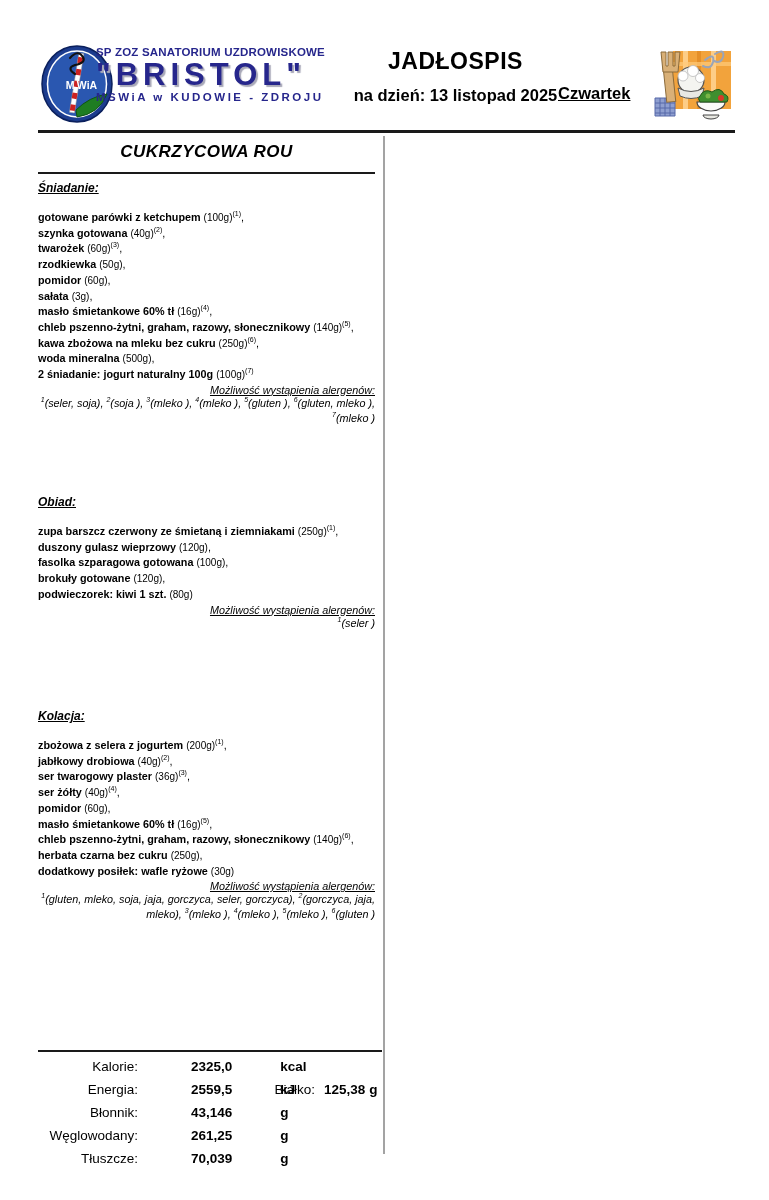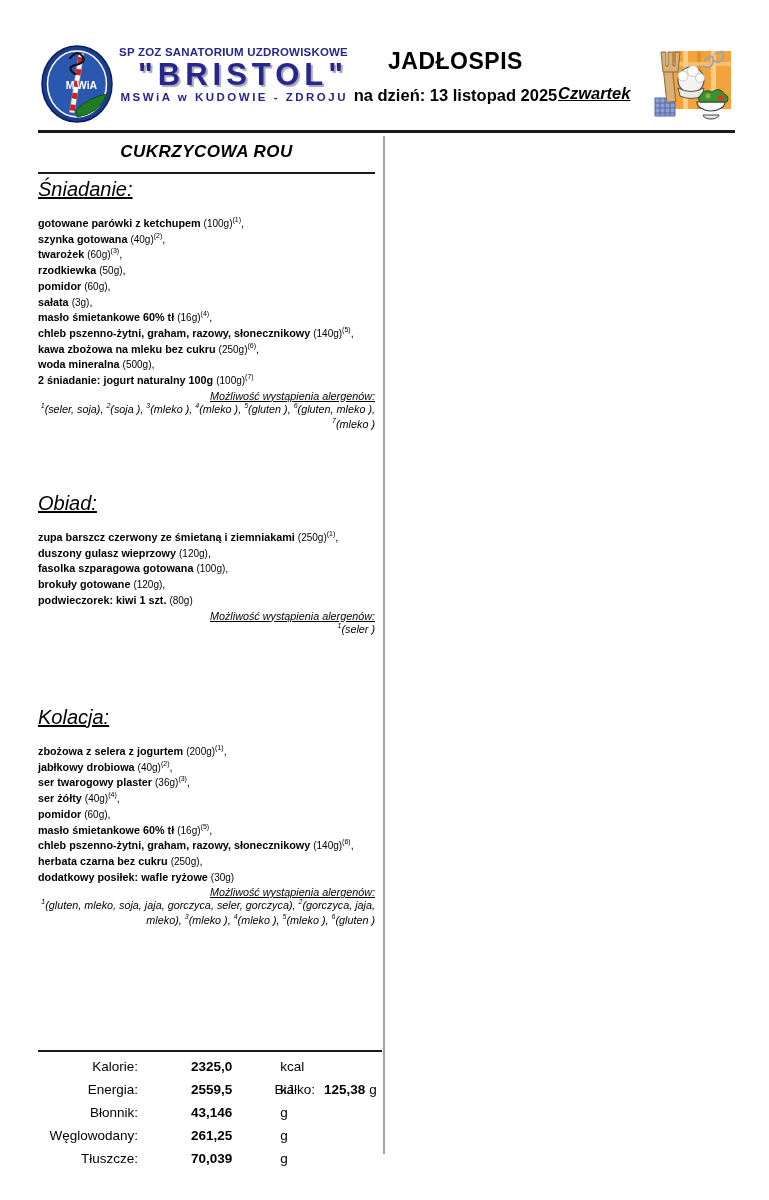--- a/index.html
+++ b/index.html
@@ -2,59 +2,59 @@
 <html><head>
 <meta charset="utf-8">
 <style>
   * { margin:0; padding:0; box-sizing:border-box; }
   html,body { background:#fff; }
   body { font-family:"Liberation Sans","DejaVu Sans",sans-serif; color:#000; }
   .page { position:relative; width:769px; height:1200px; background:#fff; overflow:hidden; }
 
   
   .logo-badge { position:absolute; left:40px; top:44px; }
-  .brand { position:absolute; left:96px; top:46px; width:252px; text-align:right; color:#26268c; }
+  .brand { position:absolute; left:96px; top:46px; width:252px; text-align:left; color:#26268c; }
   .brand-top { font-size:11.5px; font-weight:bold; letter-spacing:.2px; white-space:nowrap; }
   .brand-name { font-size:31px; font-weight:bold; letter-spacing:5px; line-height:1.08;
                 text-shadow:2px 2px 1px #a8a8b8; white-space:nowrap; }
   .brand-bottom { font-size:11.5px; font-weight:bold; letter-spacing:2.5px; white-space:nowrap; }
   .title-block { position:absolute; left:338px; top:48px; width:235px; text-align:center; }
   .doc-title { font-size:23px; font-weight:bold; letter-spacing:.5px; }
   .doc-date { font-size:16.5px; font-weight:bold; margin-top:11px; white-space:nowrap; }
   .weekday { position:absolute; left:558px; top:84px; font-size:16.5px; font-weight:bold;
-             font-style:italic; text-decoration:underline; }
+             text-decoration:underline; }
   .food-icon { position:absolute; left:653px; top:46px; }
 
   .top-rule { position:absolute; left:38px; top:130px; width:697px; height:3px; background:#1a1a1a; }
   .v-divider { position:absolute; left:383px; top:136px; width:2px; height:1018px; background:#a3a3a3; }
 
   
   .diet-title { position:absolute; left:38px; top:134px; width:337px; text-align:center;
                 font-size:17px; font-weight:bold; font-style:italic; letter-spacing:.5px;
                 padding:8px 0 10px; border-bottom:2px solid #1a1a1a; }
   .meal { position:absolute; left:38px; width:337px; }
   #meal-0 { top:178px; } #meal-1 { top:492px; } #meal-2 { top:706px; }
-  .meal-heading { display:inline-block; font-size:20px; font-weight:normal; font-style:italic;
+  .meal-heading { display:inline-block; font-size:12px; font-weight:bold; font-style:italic;
                   text-decoration:underline; margin-bottom:13px; }
   .items { margin-top:2px; }
   .item-line { font-size:10.8px; line-height:15.7px; white-space:nowrap; }
   .item-line b { font-weight:bold; }
   .wt { font-size:10px; }
   sup { font-size:7px; line-height:0; vertical-align:super; }
   .allergen-heading { font-size:10.8px; font-style:italic; text-decoration:underline;
                       text-align:right; margin-top:1px; }
   .allergen-list { font-size:10.8px; font-style:italic; text-align:right; line-height:15px; }
 
   
   .nutrition { position:absolute; left:38px; top:1050px; width:344px;
                border-top:2px solid #1a1a1a; padding-top:7px; }
   .nut-row { position:relative; height:23px; font-size:13.5px; display:flex; align-items:baseline;gap:44px; }
   .nut-label { width:100px; text-align:right; white-space:nowrap; }
   .nut-value { font-weight:bold; margin-left:9px; white-space:nowrap; }
-  .nut-unit { font-weight:normal; margin-left:4px; }
+  .nut-unit { font-weight:bold; margin-left:4px; }
   .bialko { position:absolute; left:219px; top:0; display:flex; align-items:flex-start; }
   .bialko .nut-label { width:58px; }
 </style>
 </head>
 <body>
 
 <div class="page">
 
   <div class="logo-badge">
     <svg width="74" height="80" viewBox="0 0 74 80">

